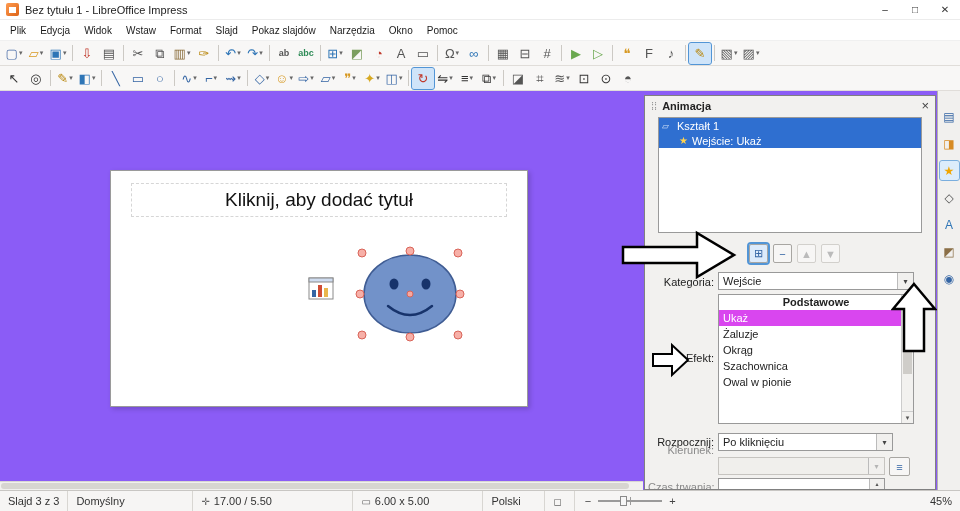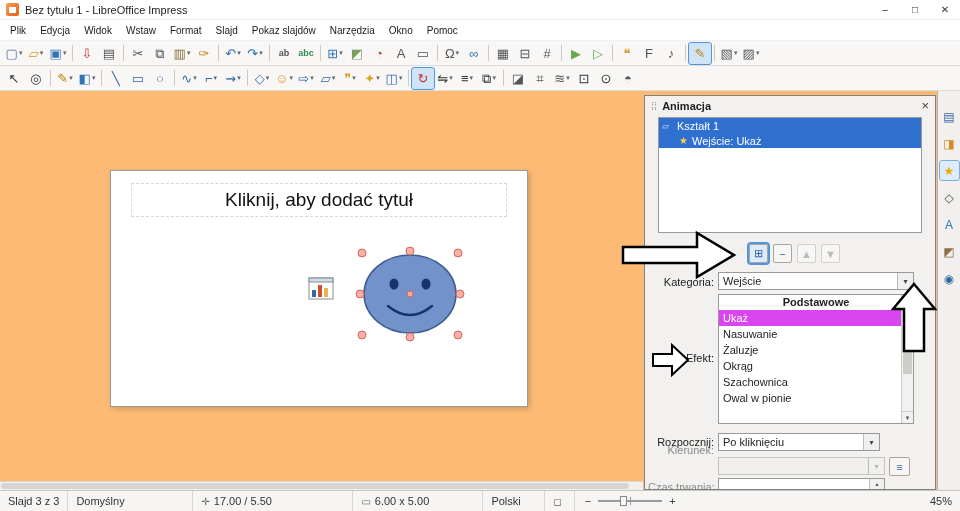--- a/index.html
+++ b/index.html
@@ -25,21 +25,21 @@
 .tbtn{min-width:22px;height:21px;display:flex;align-items:center;justify-content:center;font-size:13px;color:#444;border-radius:2px;padding:0 1px}
 .tbtn .g{line-height:1}
 .tbtn.dd::after{content:"▾";font-size:7px;color:#666;margin-left:1px}
 .tbtn.txt .g{font-size:9px;font-weight:700}
 .tbtn.active{background:#cfe4f9;outline:1px solid #5295d6}
 .tbtn.sep{min-width:7px;padding:0}
 .tbtn.sep::after{display:none}
 .tbtn.sep::before{content:"";width:1px;height:16px;background:#ccc9c4}
 
 
-.workarea{position:absolute;left:0;top:91px;width:960px;height:399px;background:#fdba74;overflow:hidden}
+.workarea{position:absolute;left:0;top:91px;width:960px;height:399px;background:#8b5cf6;overflow:hidden}
 .slide{position:absolute;left:110px;top:79px;width:418px;height:237px;background:#fff;border:1px solid #9a9a9a;box-shadow:2px 2px 5px rgba(0,0,0,.18)}
 .ph-title{position:absolute;left:20px;top:12px;right:20px;height:34px;border:1px solid #d6d6d6;display:flex;align-items:center;justify-content:center;font-size:19px;color:#111}
 .ph-content{position:absolute;left:20px;top:51px;right:20px;bottom:21px;border:1px solid #d6d6d6;padding:5px 4px;font-size:13px;color:#111}
 .smiley-wrap{position:absolute;left:244px;top:75px;width:110px;height:96px}
 .chart-ph{position:absolute;left:197px;top:106px;width:26px;height:24px}
 .hscroll{position:absolute;left:0;bottom:0;width:643px;height:9px;background:#f1f0ee;border-top:1px solid #d8d6d2}
 .hscroll .thumb{position:absolute;left:1px;top:1px;height:6px;width:628px;background:#d7d5d1;border-radius:3px}
 
 
 .panel{position:absolute;left:644px;top:95px;width:292px;height:395px;background:#f2f1ef;border:1px solid #808080;z-index:10;overflow:hidden;font-size:11px}
@@ -384,34 +384,33 @@
     <span class="val">Wejście</span>
     <span class="cbtn">▾</span>
   </div>
 
   <div class="row-label" style="top:256px">Efekt:</div>
   <div class="fx-list">
     <div class="fx-head">Podstawowe</div>
     <div>
 
     <div class="fx-item selected">Ukaż</div>
-        <div class="fx-item">Nasuwanie</div>
         <div class="fx-item">Żaluzje</div>
         <div class="fx-item">Okrąg</div>
         <div class="fx-item">Szachownica</div>
         <div class="fx-item">Owal w pionie</div>
       </div>
     <div class="fx-scroll">
       <div class="sthumb"></div>
       <div class="sdown">▾</div>
     </div>
   </div>
 
   <div class="row-label" style="top:340px">Rozpocznij:</div>
-  <div class="combo" style="left:73px;top:337px;width:162px">
+  <div class="combo" style="left:73px;top:337px;width:175px">
     <span class="val">Po kliknięciu</span>
     <span class="cbtn">▾</span>
   </div>
 
   <div class="row-label dim" style="top:348px">Kierunek:</div>
   <div class="combo disabled" style="left:73px;top:361px;width:167px">
     <span class="val"></span>
     <span class="cbtn">▾</span>
   </div>
   <div class="opt-btn">≡</div>

